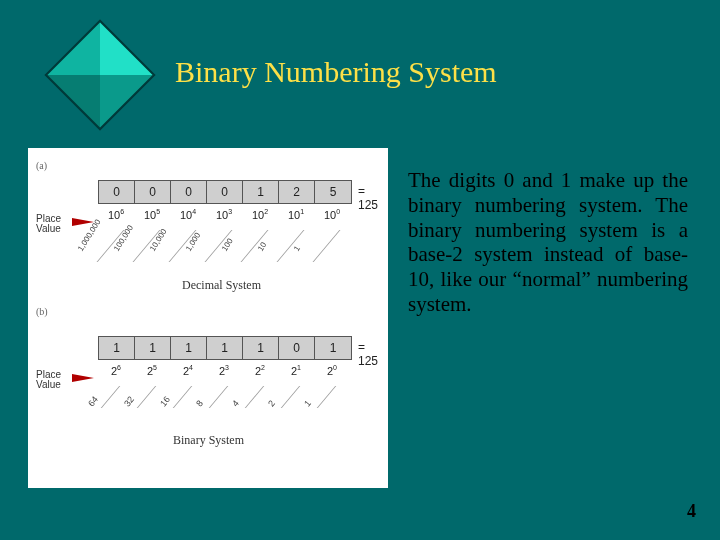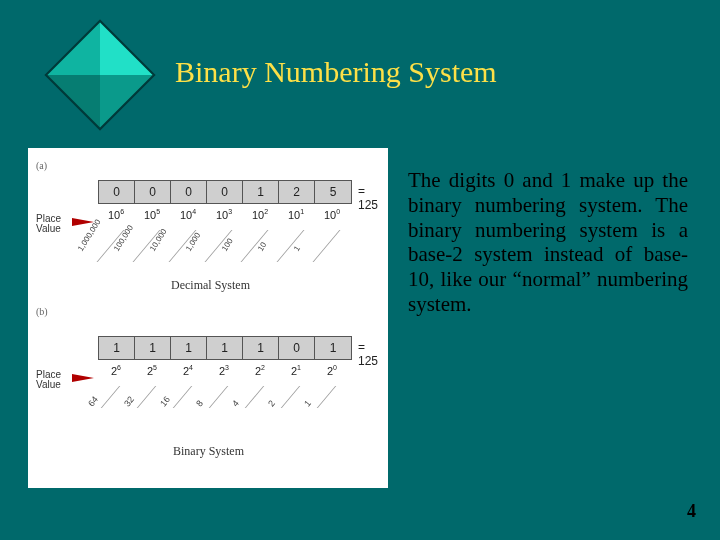--- a/index.html
+++ b/index.html
@@ -160,21 +160,21 @@
     <div class="skew-line" style="left:234px;"></div>
   </div>
   <div style="position:absolute; left:48px; top:100px; transform:rotate(-58deg); transform-origin:left top; font-size:8px; font-family:Arial; color:#444;">1,000,000</div>
   <div style="position:absolute; left:84px; top:100px; transform:rotate(-58deg); transform-origin:left top; font-size:8px; font-family:Arial; color:#444;">100,000</div>
   <div style="position:absolute; left:120px; top:100px; transform:rotate(-58deg); transform-origin:left top; font-size:8px; font-family:Arial; color:#444;">10,000</div>
   <div style="position:absolute; left:156px; top:100px; transform:rotate(-58deg); transform-origin:left top; font-size:8px; font-family:Arial; color:#444;">1,000</div>
   <div style="position:absolute; left:192px; top:100px; transform:rotate(-58deg); transform-origin:left top; font-size:8px; font-family:Arial; color:#444;">100</div>
   <div style="position:absolute; left:228px; top:100px; transform:rotate(-58deg); transform-origin:left top; font-size:8px; font-family:Arial; color:#444;">10</div>
   <div style="position:absolute; left:264px; top:100px; transform:rotate(-58deg); transform-origin:left top; font-size:8px; font-family:Arial; color:#444;">1</div>
 
-  <span class="syslabel" style="left:143px; top:130px;">Decimal System</span>
+  <span class="syslabel" style="left:154px; top:130px;">Decimal System</span>
 
   <span class="partlabel" style="left:8px; top:158px;">(b)</span>
 
   <div class="sys-block" style="left:70px; top:188px;">
     <div class="num-row">
       <div class="num-cell">1</div>
       <div class="num-cell">1</div>
       <div class="num-cell">1</div>
       <div class="num-cell">1</div>
       <div class="num-cell">1</div>
@@ -207,19 +207,19 @@
     <div class="skew-line" style="left:234px; height:22px;"></div>
   </div>
   <div style="position:absolute; left:58px; top:254px; transform:rotate(-50deg); transform-origin:left top; font-size:9px; font-family:Arial; color:#444;">64</div>
   <div style="position:absolute; left:94px; top:254px; transform:rotate(-50deg); transform-origin:left top; font-size:9px; font-family:Arial; color:#444;">32</div>
   <div style="position:absolute; left:130px; top:254px; transform:rotate(-50deg); transform-origin:left top; font-size:9px; font-family:Arial; color:#444;">16</div>
   <div style="position:absolute; left:166px; top:254px; transform:rotate(-50deg); transform-origin:left top; font-size:9px; font-family:Arial; color:#444;">8</div>
   <div style="position:absolute; left:202px; top:254px; transform:rotate(-50deg); transform-origin:left top; font-size:9px; font-family:Arial; color:#444;">4</div>
   <div style="position:absolute; left:238px; top:254px; transform:rotate(-50deg); transform-origin:left top; font-size:9px; font-family:Arial; color:#444;">2</div>
   <div style="position:absolute; left:274px; top:254px; transform:rotate(-50deg); transform-origin:left top; font-size:9px; font-family:Arial; color:#444;">1</div>
 
-  <span class="syslabel" style="left:145px; top:285px;margin-top:11px;">Binary System</span>
+  <span class="syslabel" style="left:145px; top:285px;">Binary System</span>
 
 </div>
 
 <div class="body-text">The digits 0 and 1 make up the binary numbering system. The binary numbering system is a base-2 system instead of base-10, like our “normal” numbering system.</div>
 
 <div class="page-number">4</div>
 
 </body></html>

